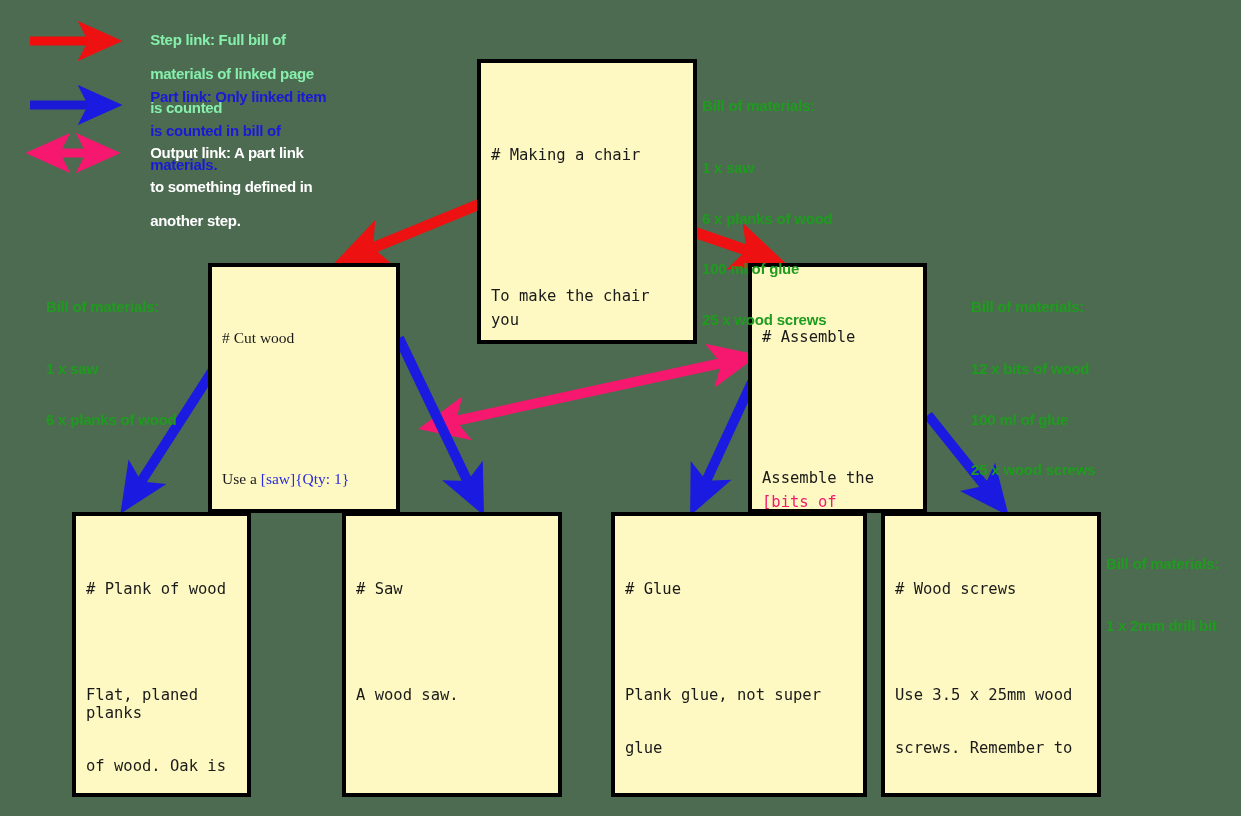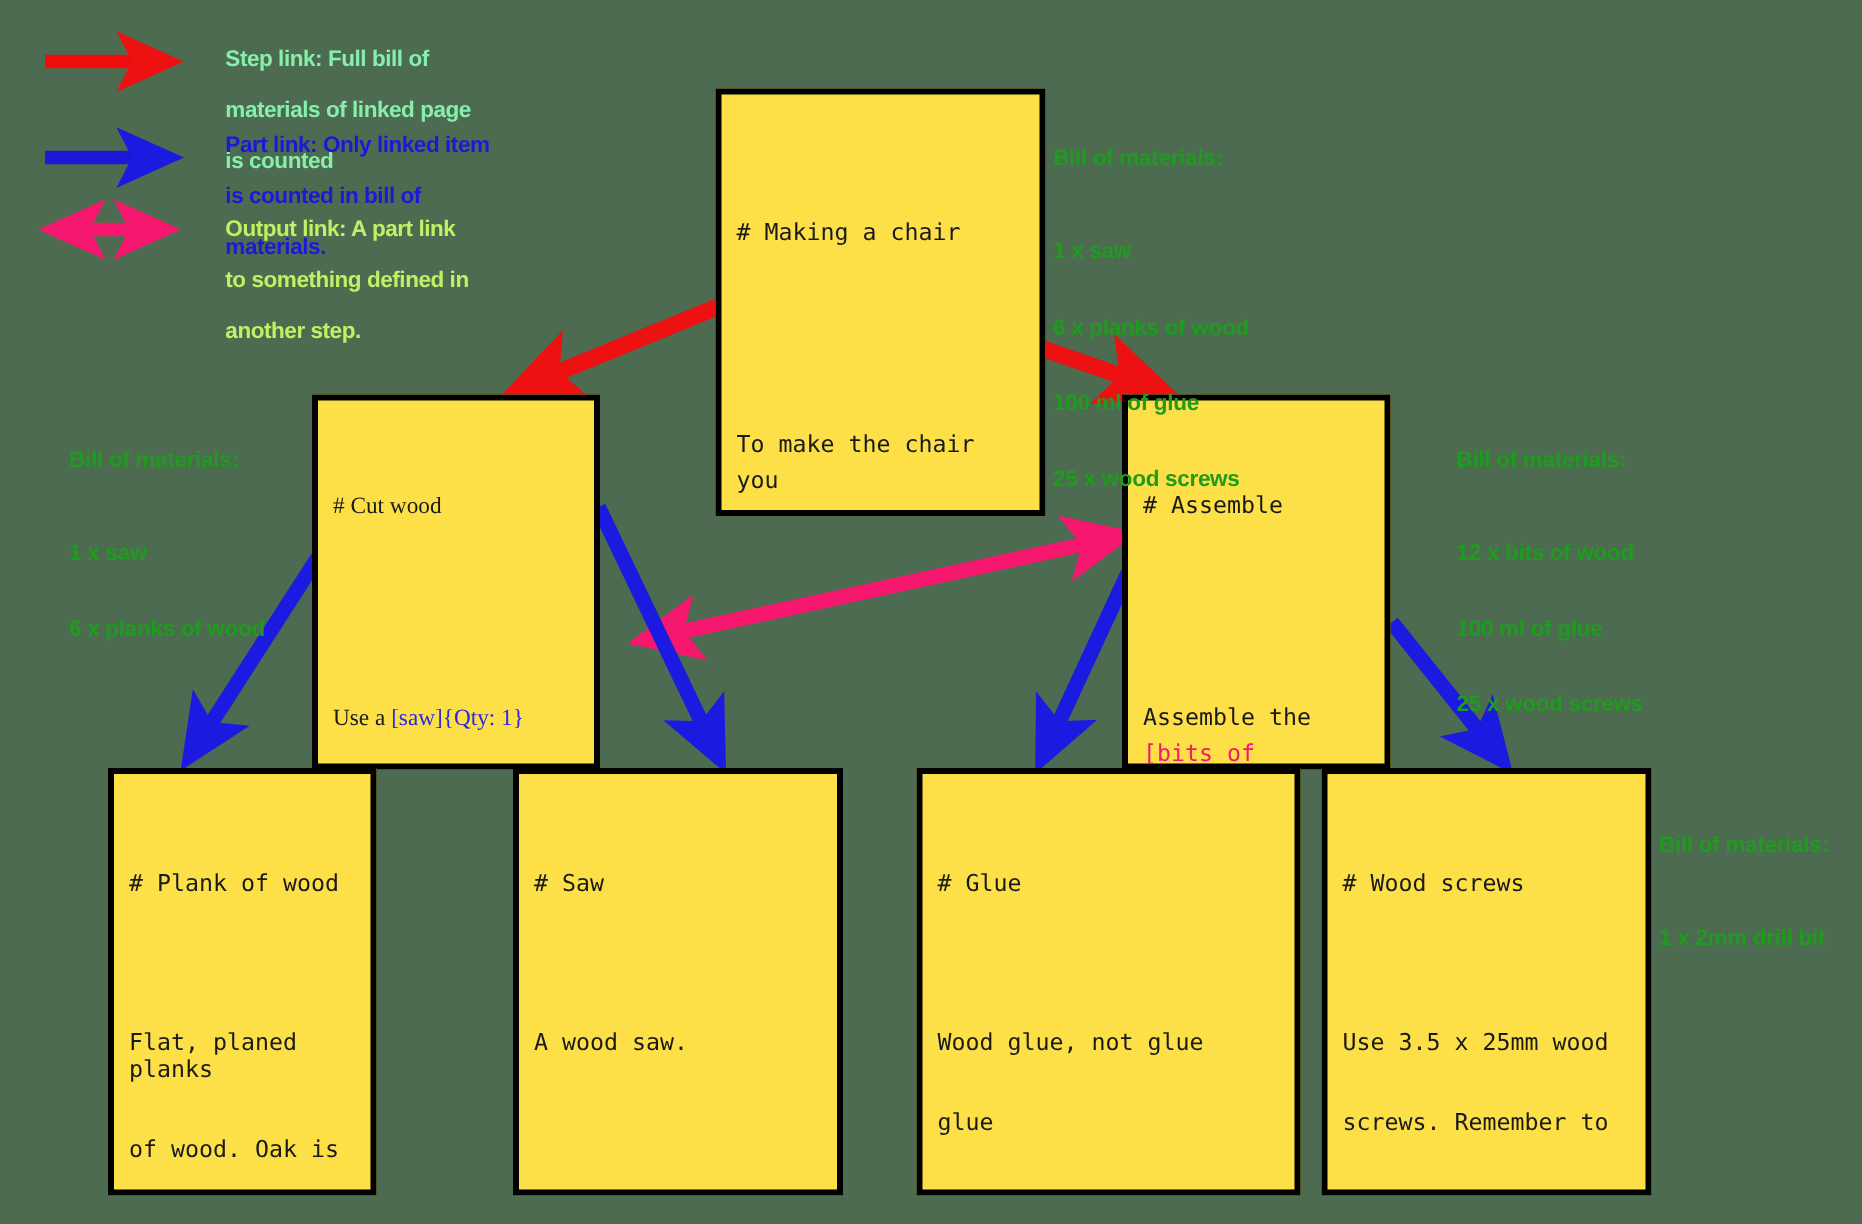--- a/index.html
+++ b/index.html
@@ -8,21 +8,21 @@
     background:#4d6b50;
     font-family:"Liberation Sans", sans-serif;
     overflow:hidden;
     position:relative;
   }
   #stage{position:absolute;left:0;top:0;width:1241px;height:816px;}
 
   
   .card{
     position:absolute;
-    background:#fde047;
+    background:#fef9c3;
     border:4px solid #000000;
     box-sizing:border-box;
     font-family:"DejaVu Sans Mono","Liberation Mono",monospace;
     color:#1a1a1a;
     overflow:hidden;
   }
   .card .body{
     position:absolute;
     left:10px; right:8px; top:14px;
     font-size:15.5px;
@@ -56,21 +56,21 @@
     position:absolute;
     font-family:"Liberation Sans", sans-serif;
     font-weight:bold;
     font-size:15px;
     line-height:1.13;
     white-space:pre;
     letter-spacing:-0.3px;
   }
   .lg-step{color:#86efac;left:127px;top:15px;}
   .lg-part{color:#1a1ad6;left:127px;top:72px;}
-  .lg-out{color:#bef264;left:127px;top:128px;}
+  .lg-out{color:#ffffff;left:127px;top:128px;}
 
   svg.arrows{position:absolute;left:0;top:0;width:1241px;height:816px;pointer-events:none;}
 </style>
 </head>
 <body style="background: rgb(77, 107, 80);">
 
 <div id="stage">
 
   <div class="legend">
     <div class="lg-text lg-step">
@@ -173,21 +173,21 @@
       <span class="line"># Saw</span>
       <span class="line">&nbsp;</span>
       <span class="line">A wood saw.</span>
     </div>
   </div>
 
   <div class="card tight" style="left:611px;top:512px;width:256px;height:285px;">
     <div class="body" style="top:30px;">
       <span class="line"># Glue</span>
       <span class="line">&nbsp;</span>
-      <span class="line">Wood glue, not glue</span>
+      <span class="line">Plank glue, not super</span>
       <span class="line">glue</span>
     </div>
   </div>
 
   <div class="card tight" style="left:881px;top:512px;width:220px;height:285px;">
     <div class="body" style="top:30px;">
       <span class="line"># Wood screws</span>
       <span class="line">&nbsp;</span>
       <span class="line">Use 3.5 x 25mm wood</span>
       <span class="line">screws. Remember to</span>

